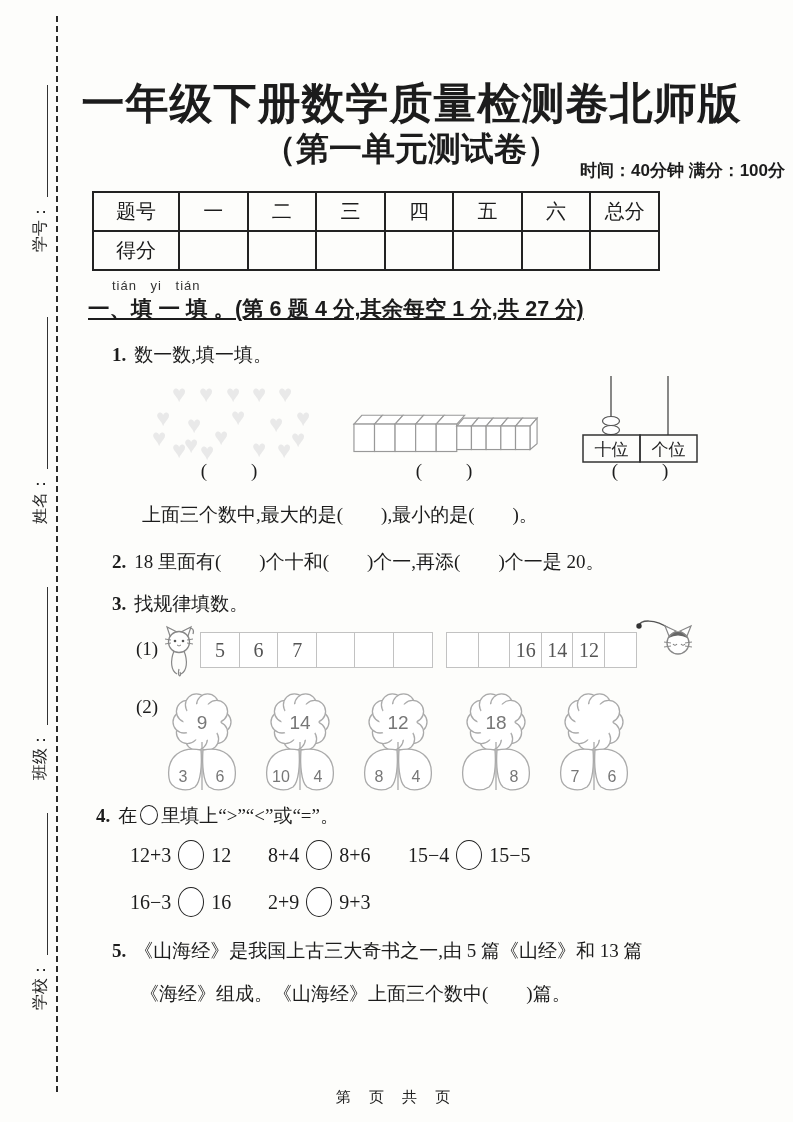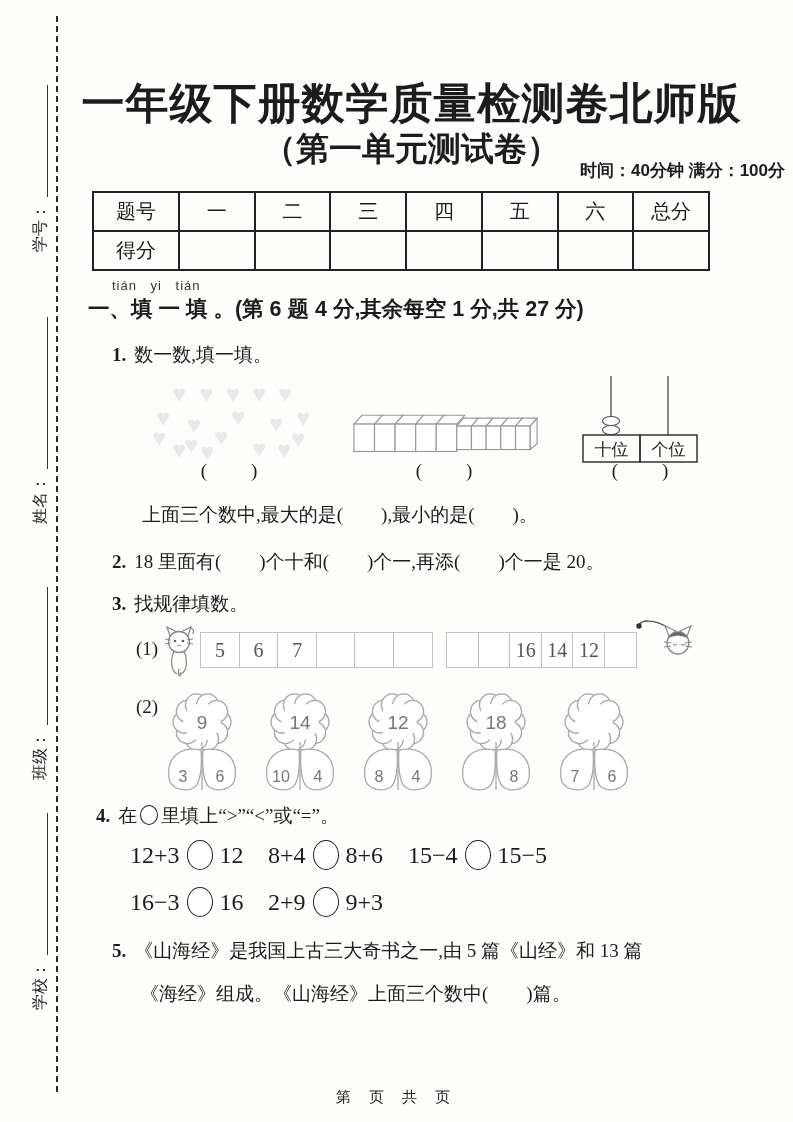--- a/index.html
+++ b/index.html
@@ -8,37 +8,37 @@
   .abs{position:absolute;}
   .rule{left:56px;top:16px;height:1076px;width:0;border-left:2.2px dashed #2a2a2a;}
   .sb-field{position:absolute;left:22px;transform:rotate(-90deg);transform-origin:0 0;
             display:flex;align-items:flex-end;gap:7px;white-space:nowrap;height:26px;}
   .sb-label{font-size:16px;color:#222;line-height:1;}
   .sb-line{display:inline-block;border-bottom:1.7px solid #333;height:15px;}
   .title{left:60px;width:703px;text-align:center;top:28px;font-size:43px;font-weight:900;letter-spacing:1px;margin-top:47px;}
   .subtitle{left:60px;width:703px;text-align:center;top:99px;font-size:33px;font-weight:800;margin-top:28px;}
   .meta{left:92px;width:693px;text-align:right;top:159px;font-size:17px;font-weight:600;}
   .score-table{left:92px;top:191px;}
-  .score-table table{border-collapse:collapse;table-layout:fixed;width:618px;background:transparent;}
+  .score-table table{border-collapse:collapse;table-layout:fixed;width:568px;background:transparent;}
   .score-table td{border:2px solid #222;height:37px;text-align:center;font-size:20px;padding:0;}
   .score-table td.tcol0{width:84px;}
   .pinyin{left:112px;top:278px;font-size:13px;color:#333;word-spacing:9px;letter-spacing:1px;}
-  .sec-head{left:88px;top:294px;font-size:21.5px;font-weight:700;}
+  .sec-head{left:88px;top:294px;font-size:21.5px;font-weight:700;text-decoration:underline;}
   .q{font-size:19px;font-family:"Liberation Serif",serif;}
   .qnum{font-weight:700;margin-right:8px;font-family:"Liberation Serif",serif;}
   .heart{position:absolute;font-size:24px;color:#e9e9e9;line-height:1;}
   .fig-blank{font-size:19px;font-family:"Liberation Serif",serif;letter-spacing:2px;}
   .seq-strip{position:absolute;display:flex;}
   .seq-cell{height:36px;border:1.4px solid #c2c2c2;background:#fff;display:flex;align-items:center;
             justify-content:center;font-size:20px;color:#555;font-family:"Liberation Serif",serif;box-sizing:border-box;}
   .seq-cell + .seq-cell{margin-left:-1.4px;}
   .flowers{display:flex;gap:6px;}
   .flower{width:92px;height:108px;}
   .cmp-grid{display:grid;grid-template-columns:138px 140px auto;row-gap:17px;}
-  .cmp-item{display:flex;align-items:center;gap:7px;font-size:24px;font-family:"Liberation Serif",serif;}
+  .cmp-item{display:flex;align-items:center;gap:7px;font-size:20px;font-family:"Liberation Serif",serif;}
   .cmp-circle{width:24px;height:28px;border:1.7px solid #222;border-radius:50%;display:inline-block;background:#fff;}
   .q4circle{display:inline-block;width:16px;height:18px;border:1.6px solid #222;border-radius:50%;
             vertical-align:-3px;margin:0 3px;background:#fff;}
   .footer{left:0;width:793px;text-align:center;top:1088px;font-size:15px;letter-spacing:7px;color:#222;}
 </style>
 </head>
 <body>
 
 <div id="page">
 

